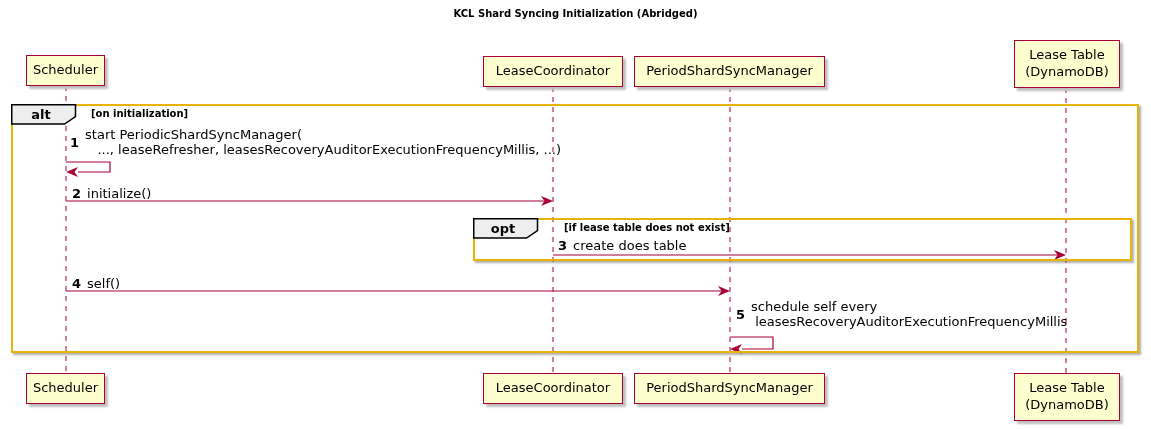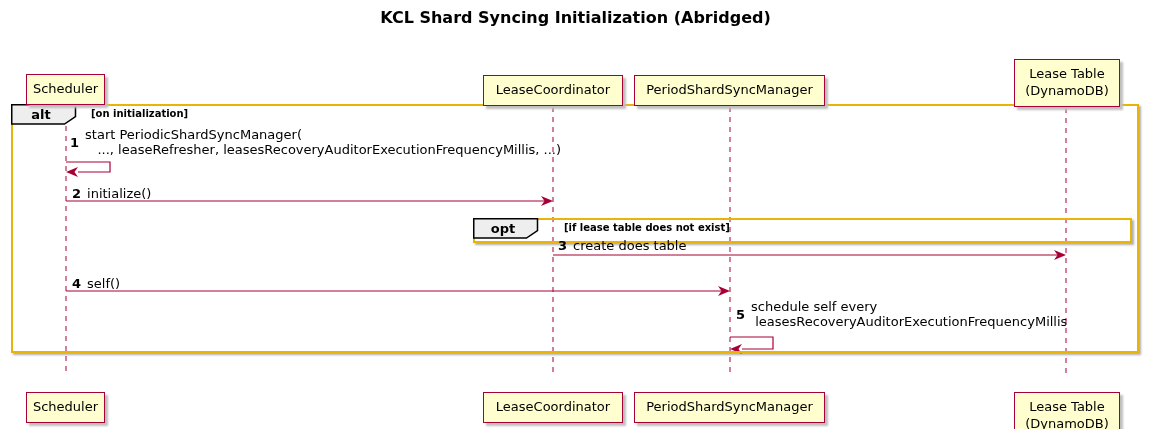--- a/index.html
+++ b/index.html
@@ -2,28 +2,28 @@
 <html><head>
 <meta charset="utf-8">
 <style>
   html,body { margin:0; padding:0; background:#ffffff; }
   #diagram {
     position:relative; width:1151px; height:429px; background:#ffffff;
     font-family:"DejaVu Sans", sans-serif; color:#000; overflow:hidden;
   }
   .title {
     position:absolute; top:8px; left:0; width:1151px; text-align:center;
-    font-size:16px; font-weight:bold;
+    font-size:10px; font-weight:bold;
   }
   svg.layer { position:absolute; top:0; left:0; }
   .pbox {
     position:absolute; background:#FEFECE; border:1.6px solid #A80036;
     box-sizing:border-box; box-shadow:3px 3px 2px #bfbfbf;
     display:flex; align-items:center; justify-content:center;
-    font-size:13px; line-height:1.3; text-align:center; white-space:pre-line;margin-top:19px;
+    font-size:13px; line-height:1.3; text-align:center; white-space:pre-line;
   }
   .frame {
     position:absolute; border:2px solid #eab308; box-sizing:border-box;
     box-shadow:2px 2px 2px rgba(120,120,120,0.6); background:transparent;
   }
   .pentagon { position:absolute; top:-2px; left:-2px; }
   .frame-label {
     position:absolute; top:1px; left:0; width:56px; text-align:center;
     font-size:13px; font-weight:bold;
   }
@@ -67,21 +67,21 @@
   </svg>
 
   <div class="frame" style="left:11px; top:104px; width:1128px; height:249px;">
     <svg class="pentagon" width="66" height="21" viewBox="0 0 66 21">
       <path d="M0.75 0.75 H64.5 V12.5 L53.5 20 H0.75 Z" fill="#EEEEEE" stroke="#000000" stroke-width="1.5"></path>
     </svg>
     <span class="frame-label">alt</span>
     <span class="frame-cond" style="left:78px;">[on initialization]</span>
   </div>
 
-  <div class="frame" style="left:473px; top:218px; width:659px; height:25px;">
+  <div class="frame" style="left:473px; top:218px; width:659px; height:43px;">
     <svg class="pentagon" width="66" height="21" viewBox="0 0 66 21">
       <path d="M0.75 0.75 H64.5 V12.5 L53.5 20 H0.75 Z" fill="#EEEEEE" stroke="#000000" stroke-width="1.5"></path>
     </svg>
     <span class="frame-label">opt</span>
     <span class="frame-cond" style="left:89px;">[if lease table does not exist]</span>
   </div>
 
   <div class="pbox" style="left:26px; top:55px; width:79px; height:31px;">Scheduler</div>
   <div class="pbox" style="left:483px; top:56px; width:140px; height:31px;">LeaseCoordinator</div>
   <div class="pbox" style="left:634px; top:56px; width:191px; height:31px;">PeriodShardSyncManager</div>

